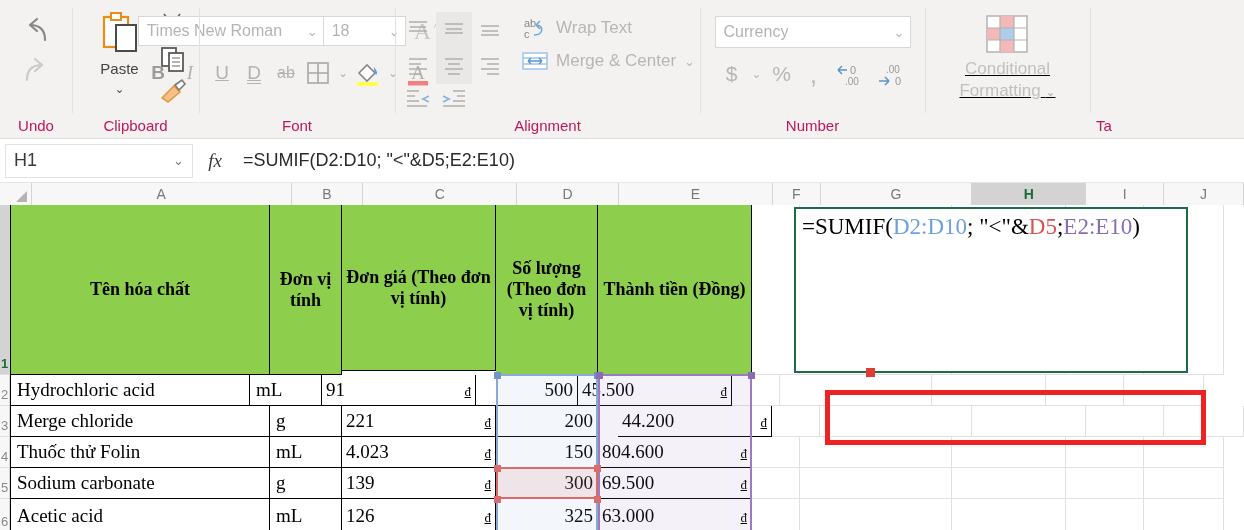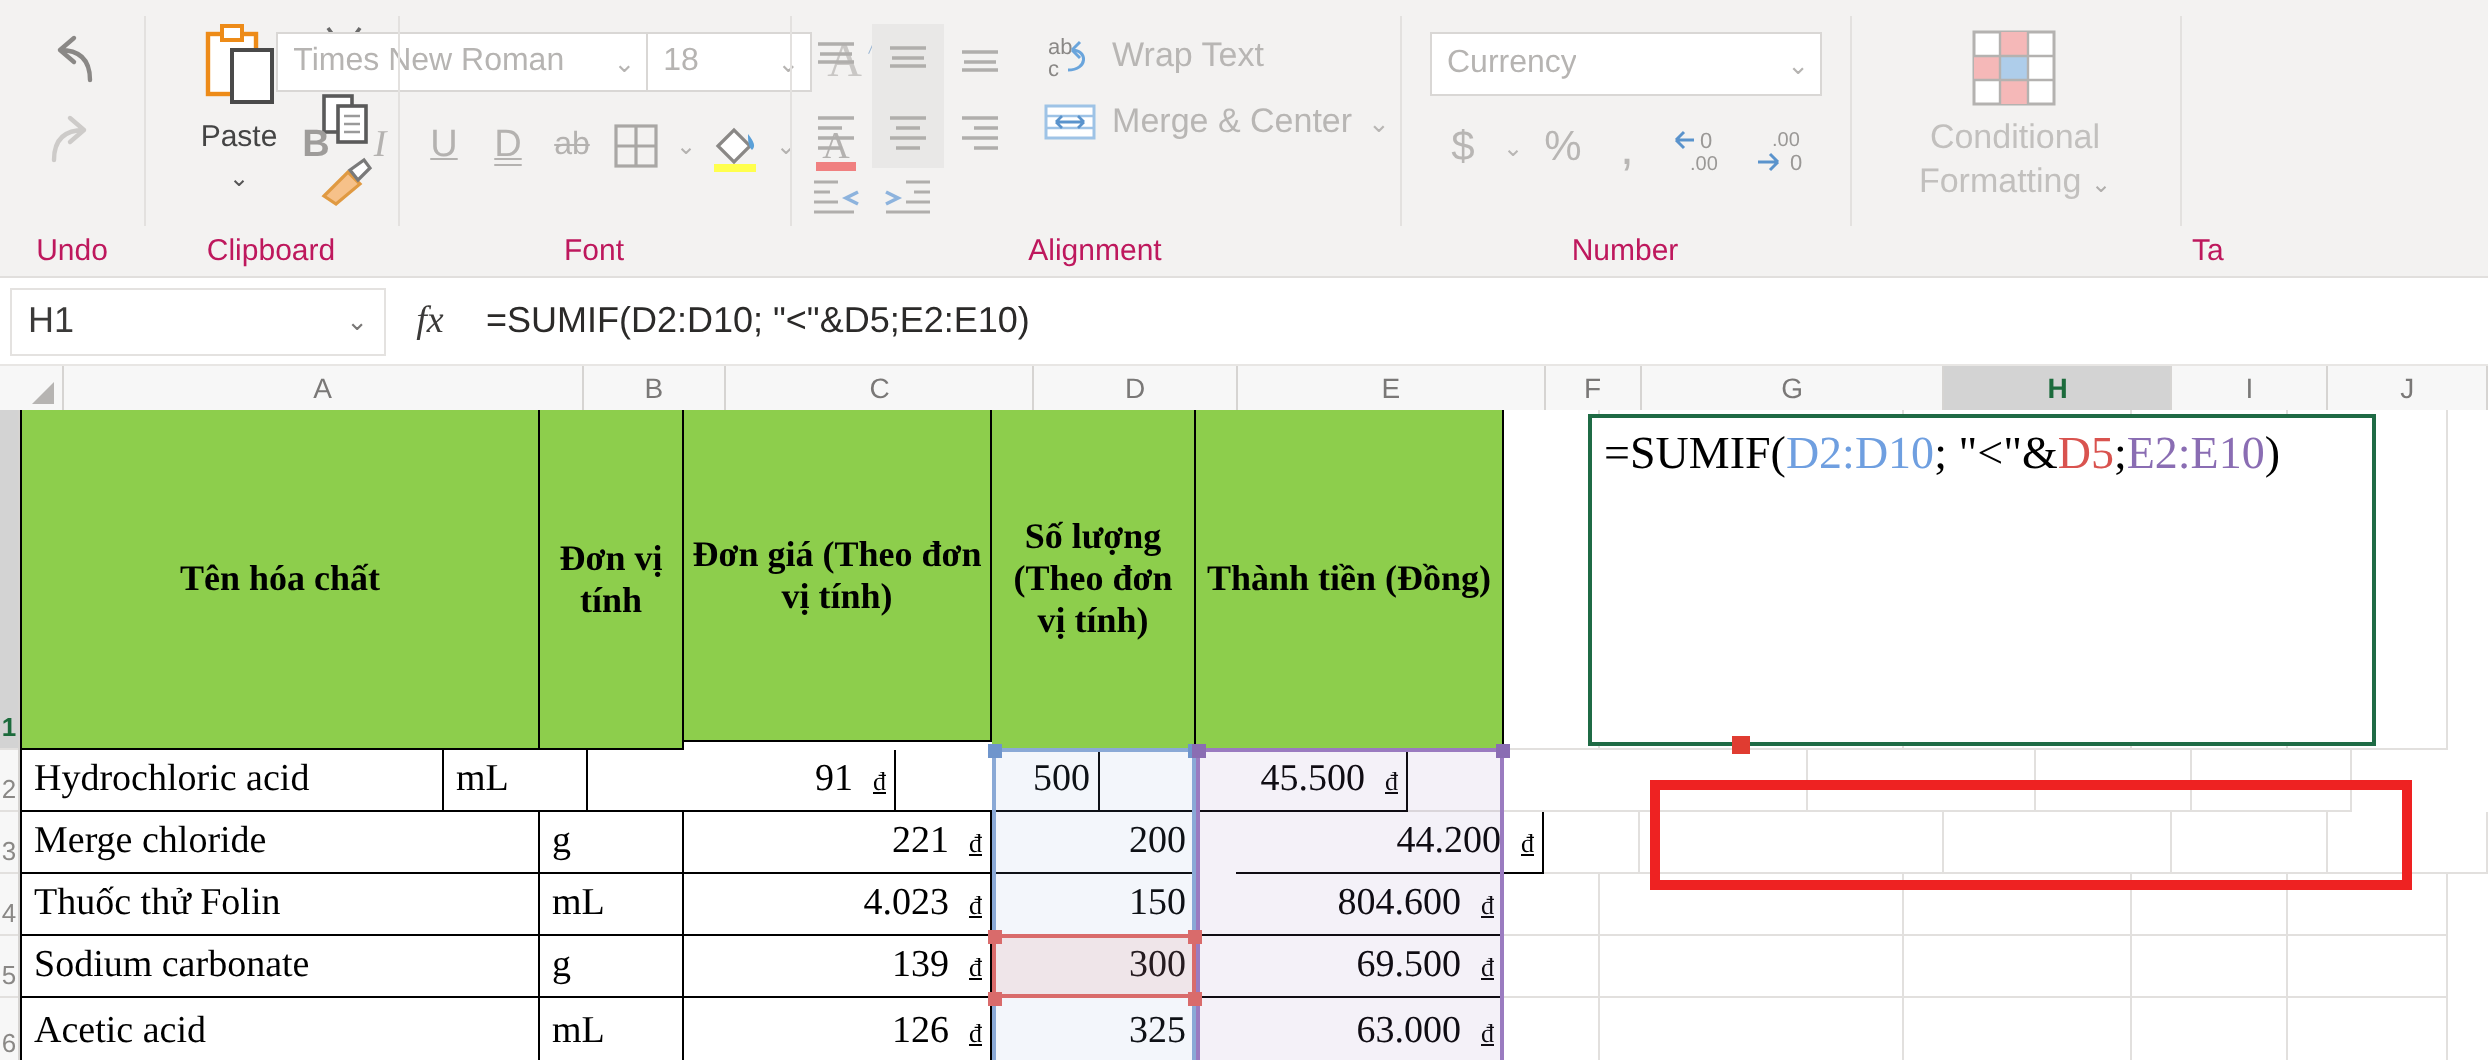--- a/index.html
+++ b/index.html
@@ -90,21 +90,21 @@
 
   
   .g-num { width: 225px; }
   .num-body { display:flex; flex-direction:column; align-items:center; padding-top: 10px;}
   .combo-num { width: 196px; height: 32px; }
   .num-icons { display:flex; align-items:center; gap: 2px; margin-top: 12px; color:#b8b6b4;}
   .nbtn { width: 30px; height: 28px; display:flex; align-items:center; justify-content:center; font-size: 21px;}
   .nbtn.sm { width: 16px; font-size: 12px;}
 
   
-  .g-styles { width: 165px; }
+  .g-styles { width: 165px; text-decoration: underline; }
   .cf-body { display:flex; flex-direction:column; align-items:center; padding-top: 8px;}
   .cf-label { text-align:center; font-size: 17px; color:#c2c0be; line-height: 22px; margin-top: 4px; font-family:"Liberation Sans",sans-serif;}
   .cf-label .cvv { font-size: 12px; color:#b0aeac;}
   .g-last { width: 55px; }
 
   
   .fbar { height: 44px; background:#fff; display:flex; align-items:center; padding: 0 5px; border-bottom:1px solid #e8e6e4;}
   .namebox {
     width: 188px; height: 34px; border:1px solid #e4e2e0; background:#fff;
     display:flex; align-items:center; justify-content:space-between; padding:0 8px;
@@ -137,21 +137,21 @@
   .cell { position:relative; display:flex; align-items:center;
           font-family:"Liberation Serif", serif; font-size:19px; color:#000;
           padding:0 4px; overflow:hidden; white-space:nowrap;}
   .hdrcell { background:#8DCE4C; font-weight:bold; justify-content:center; text-align:center;
              white-space:normal; line-height:21px; font-size:18px;}
   .bb { border-bottom:1px solid #000; }
   .br { border-right:1px solid #000; }
   .brl { border-left:1px solid #000; }
   .right { justify-content:flex-end; }
   .dsym { font-size:13px; margin-left:10px; text-decoration:underline; }
-  .withsym { display:flex; align-items:baseline; justify-content:flex-end; width:100%; }
+  .withsym { display:flex; align-items:baseline; justify-content:space-between; width:100%; }
 
   .empty { border-bottom:1px solid #e2e0de; border-right:1px solid #e2e0de; background:#fff;}
 
   
   .ovl { position:absolute; pointer-events:none; }
   .selD { border:2px solid #8aa9d6; background:rgba(140,170,220,0.10); }
   .selE { border:2px solid #9a7bc0; background:rgba(150,120,190,0.10); }
   .selD5 { border:2px solid #d96b6b; background:rgba(217,107,107,0.12); }
   .handle { position:absolute; width:7px; height:7px; }
   .hD { background:#6f95cc; }
@@ -439,21 +439,21 @@
           <div class="cell hdrcell bb br" style="width:154px;height:170px">Thành tiền (Đồng)</div>
           <div class="cell empty" style="width:48px;height:170px"></div>
           <div class="cell empty" style="width:152px;height:170px"></div>
           <div class="cell empty" style="width:114px;height:170px"></div>
           <div class="cell empty" style="width:78px;height:170px"></div>
           <div class="cell empty" style="width:80px;height:170px"></div>
         </div>
 
         <div id="datarows">
             <div class="cellrow">
-              <div class="cell bb br brl" style="width: 212px; height: 31px;">
+              <div class="cell bb br brl" style="width: 240px; height: 31px;">
                 <span style="padding-left:2px">Hydrochloric acid</span>
               </div>
               <div class="cell bb br" style="width: 72px; height: 31px;">
                 <span style="padding-left:2px">mL</span>
               </div>
               <div class="cell bb br right" style="width: 154px; height: 31px;">
                 <span class="withsym">
                   <span>91</span>
                   <span class="dsym">đ</span>
                 </span>

